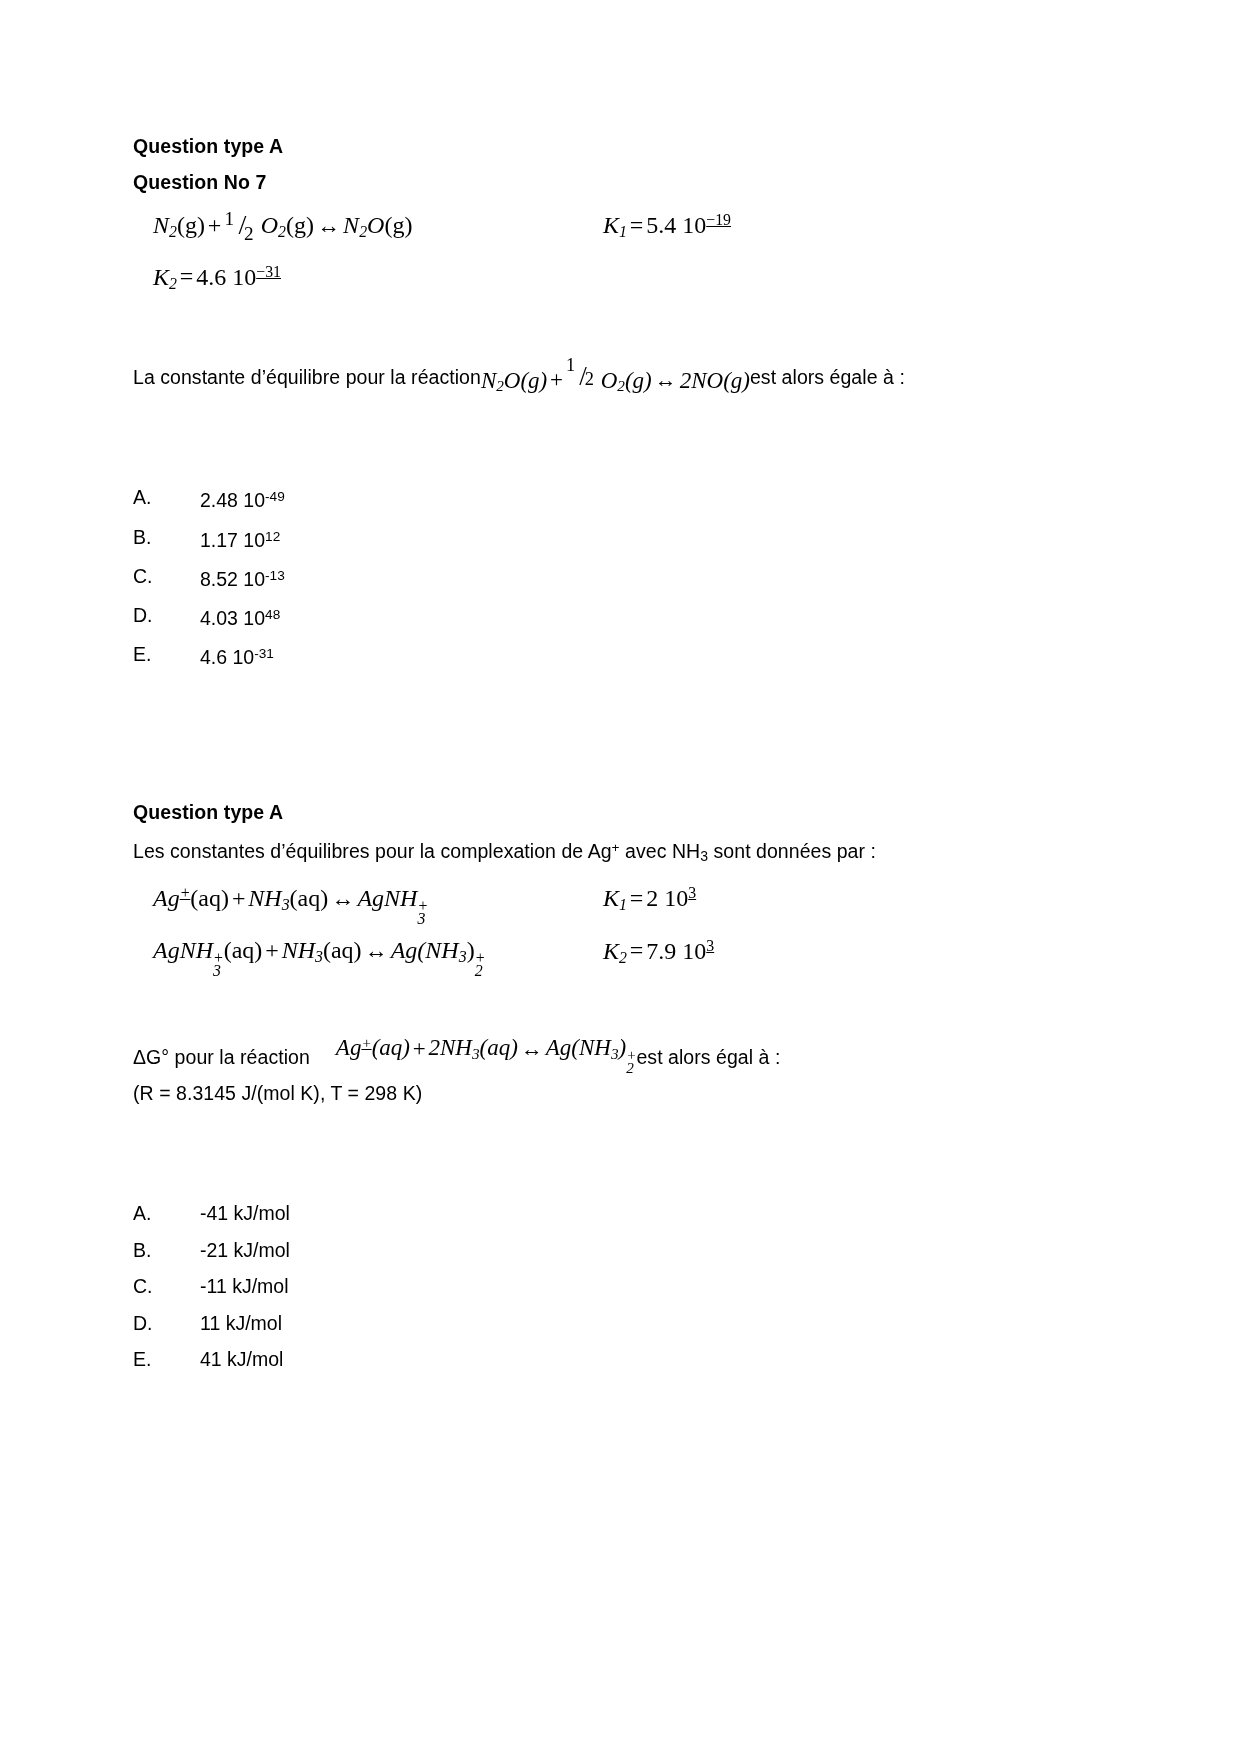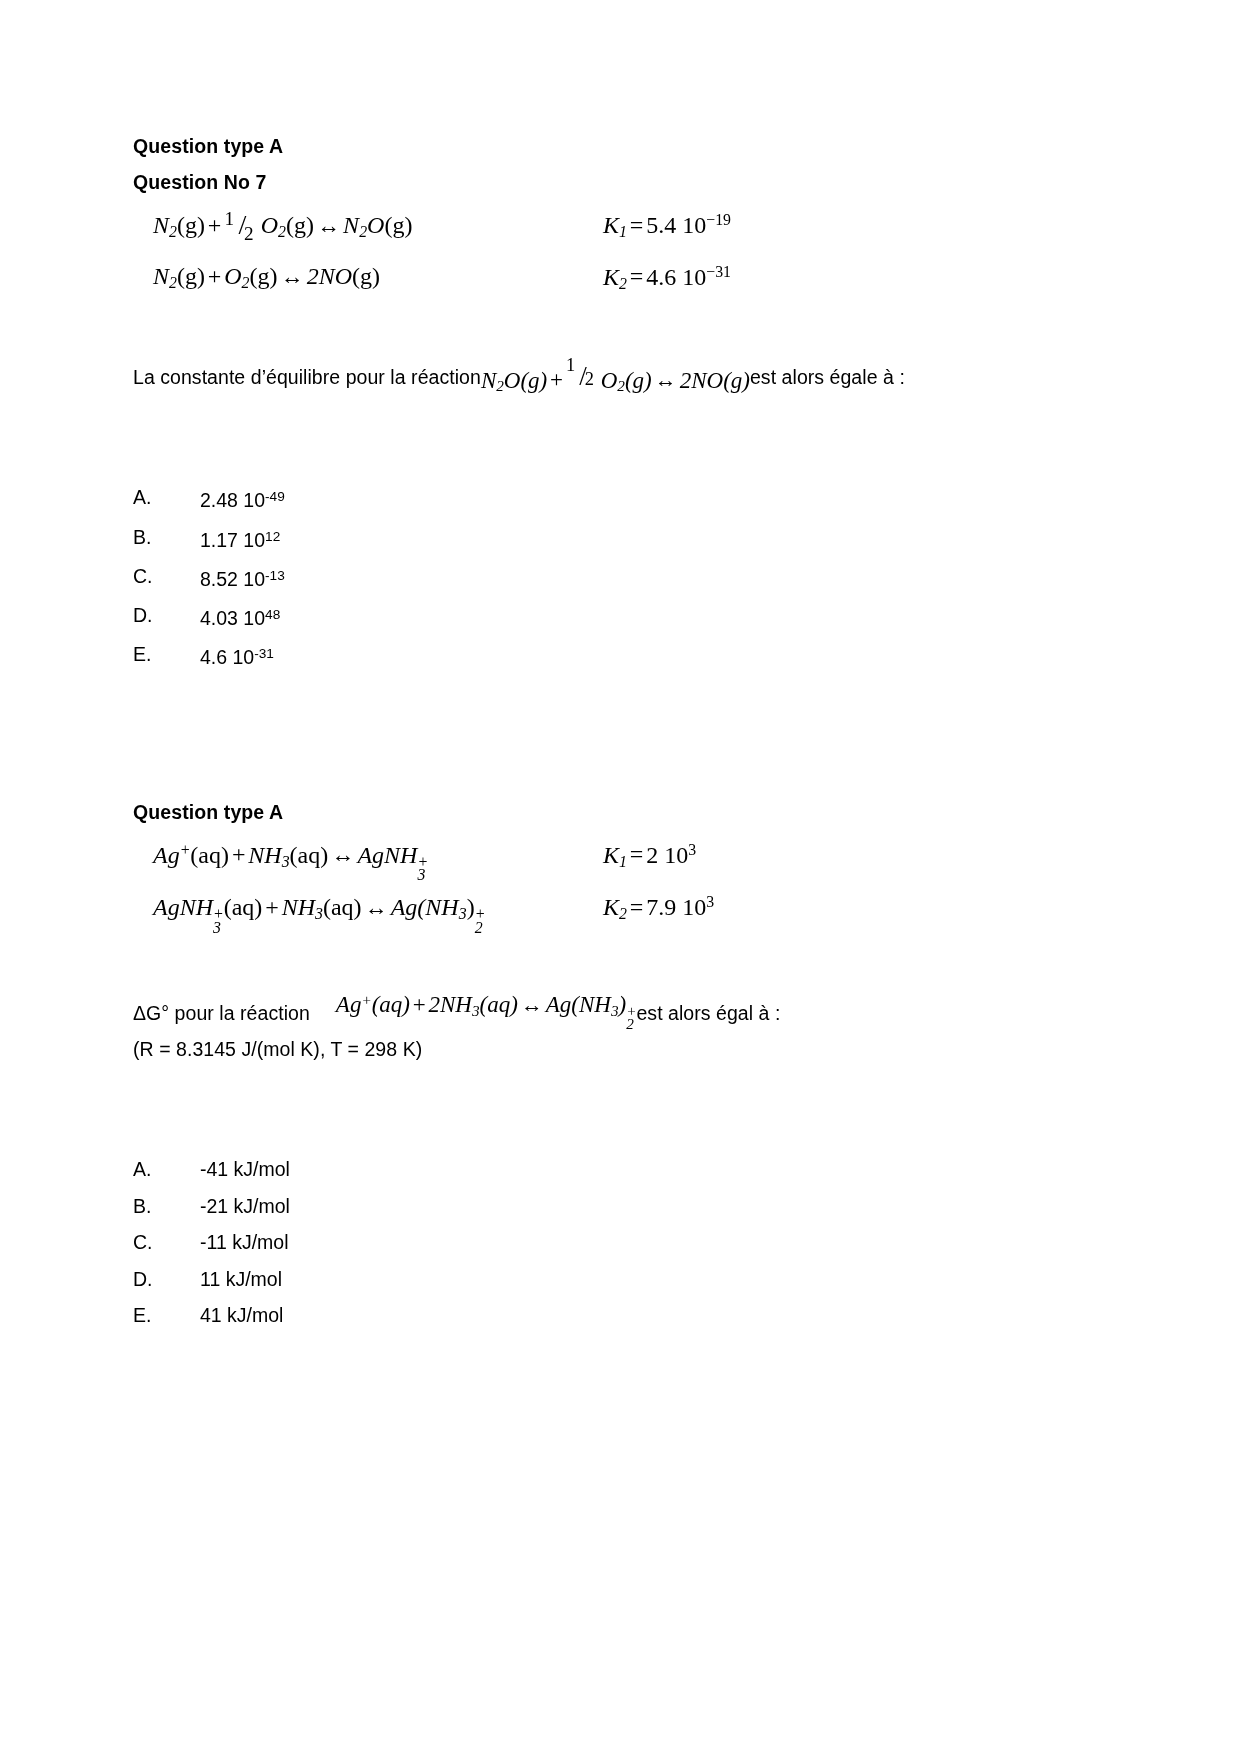--- a/index.html
+++ b/index.html
@@ -57,20 +57,21 @@
   .math .up { font-style: normal; }
   .msub {
     font-size: 0.66em;
     vertical-align: -0.26em;
     font-style: italic;
   }
   .msup {
     font-size: 0.66em;
     vertical-align: 0.48em;
     font-style: italic;
+    text-decoration: underline;
   }
   .msubsup {
     display: inline-flex;
     flex-direction: column;
     vertical-align: -0.30em;
     font-size: 0.66em;
     line-height: 0.95em;
     text-align: left;
     font-style: italic;
   }
@@ -156,23 +157,20 @@
       <div class="eqrow">
         <div class="math lhs">
           <span>N</span><span class="msub">2</span><span class="up">(g)</span><span class="op">+</span><span class="halffrac"><span class="num">1</span><span class="bar">/</span><span class="den">2</span></span><span>O</span><span class="msub">2</span><span class="up">(g)</span><span class="arrow">↔</span><span>N</span><span class="msub">2</span><span>O</span><span class="up">(g)</span>
         </div>
         <div class="math khs">
           <span>K</span><span class="msub">1</span><span class="op">=</span><span class="up">5.4 10</span><span class="msup up">−19</span>
         </div>
       </div>
 
       <div class="eqrow">
-        <div class="math lhs">
-          <span>N</span><span class="msub">2</span><span class="up">(g)</span><span class="op">+</span><span>O</span><span class="msub">2</span><span class="up">(g)</span><span class="arrow">↔</span><span>2NO</span><span class="up">(g)</span>
-        </div>
         <div class="math khs">
           <span>K</span><span class="msub">2</span><span class="op">=</span><span class="up">4.6 10</span><span class="msup up">−31</span>
         </div>
       </div>
 
       <div class="spacer-md"></div>
 
       <div class="qline">
         <span class="para">La constante d’équilibre pour la réaction </span>
           <span class="inline-math"><span>N</span><span class="msub">2</span><span>O</span><span class="up">(g)</span><span class="op">+</span><span class="halffrac"><span class="num">1</span><span class="bar">/</span><span class="den">2</span></span><span>O</span><span class="msub">2</span><span class="up">(g)</span><span class="arrow">↔</span><span>2NO</span><span class="up">(g)</span></span>
@@ -205,20 +203,21 @@
       </div>
     </div>
 
     <div class="gap-block"></div>
 
     <div>
 
       <div class="hdr">Question type A</div>
 
 
+      <div class="para"><span>Les constantes d’équilibres pour la complexation de Ag</span><span class="sup">+</span><span> avec NH</span><span class="sub">3</span><span> sont données par :</span></div>
 
       <div class="eqrow">
         <div class="math lhs">
           <span>Ag</span><span class="msup">+</span><span class="up">(aq)</span><span class="op">+</span><span>NH</span><span class="msub">3</span><span class="up">(aq)</span><span class="arrow">↔</span><span>AgNH</span><span class="msubsup">
               <span class="s-up">+</span>
               <span class="s-dn">3</span>
             </span>
         </div>
         <div class="math khs">
           <span>K</span><span class="msub">1</span><span class="op">=</span><span class="up">2 10</span><span class="msup up">3</span>

